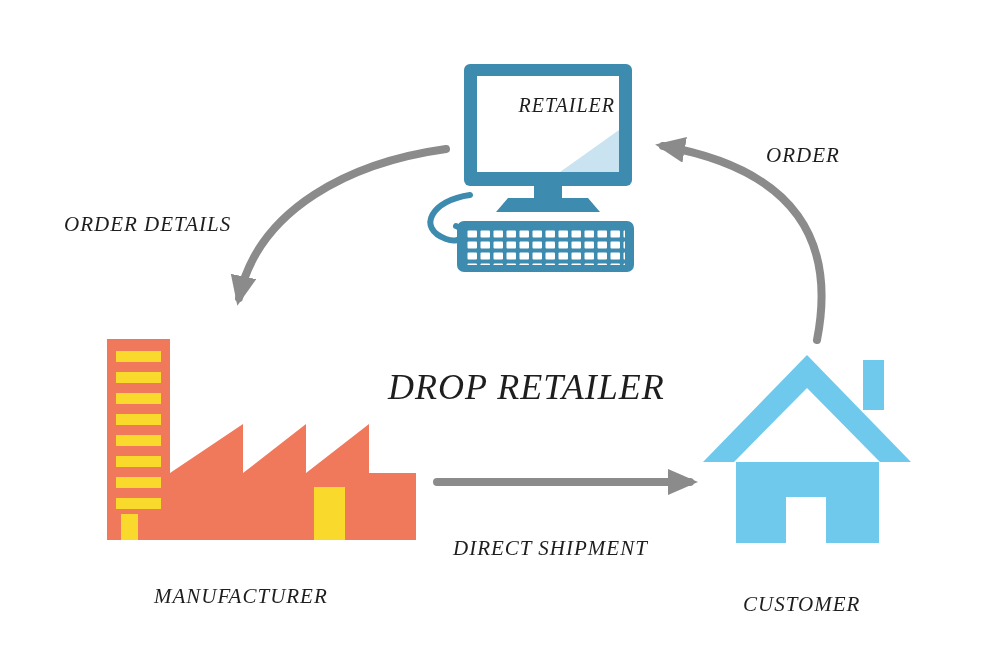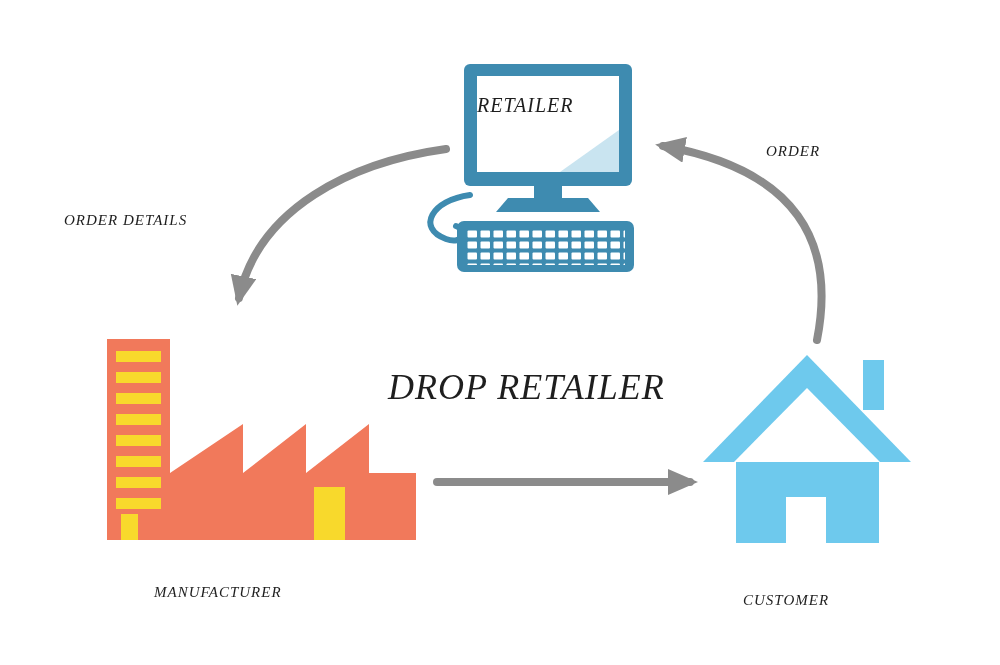--- a/index.html
+++ b/index.html
@@ -9,26 +9,26 @@
     background:#ffffff;
     overflow:hidden;
     font-family:"Liberation Serif","DejaVu Serif",serif;
   }
   .canvas svg{position:absolute;left:0;top:0;}
   .label{
     position:absolute;
     font-family:"Liberation Serif","DejaVu Serif",serif;
     font-style:italic;
     color:#1E1E1E;
-    font-size:15px;
+    font-size:21px;
     letter-spacing:1px;
     white-space:nowrap;
   }
   .label.title{font-size:36px;letter-spacing:1px;}
-  .label.screen-label{font-size:20px;width:138px;text-align:left;font-family:Liberation Serif, serif;}
+  .label.screen-label{font-size:20px;width:138px;text-align:right;font-family:Liberation Serif, serif;}
 </style>
 </head>
 <body>
 
 <div class="canvas">
 
   <svg width="1000" height="665" viewBox="0 0 1000 665">
     <defs>
       <marker id="arrowhead" markerUnits="userSpaceOnUse" markerWidth="32" markerHeight="28" refX="22" refY="13" orient="auto">
         <path d="M0,0 L30,13 L0,26 Z" fill="#8B8B8B"></path>
@@ -74,18 +74,19 @@
   </svg>
 
   <div class="label screen-label" style="left:477px;top:94px;">RETAILER</div>
 
   <div class="label" style="left:766px;top:143px;">ORDER</div>
 
   <div class="label" style="left:64px;top:212px;font-style:italic;">ORDER DETAILS</div>
 
   <div class="label title" style="left:388px;top:366px;">DROP RETAILER</div>
 
+  <div class="label" style="left:453px;top:536px;">DIRECT SHIPMENT</div>
 
   <div class="label" style="left:743px;top:592px;">CUSTOMER</div>
 
   <div class="label" style="left:154px;top:584px;">MANUFACTURER</div>
 
 </div>
 
 </body></html>

